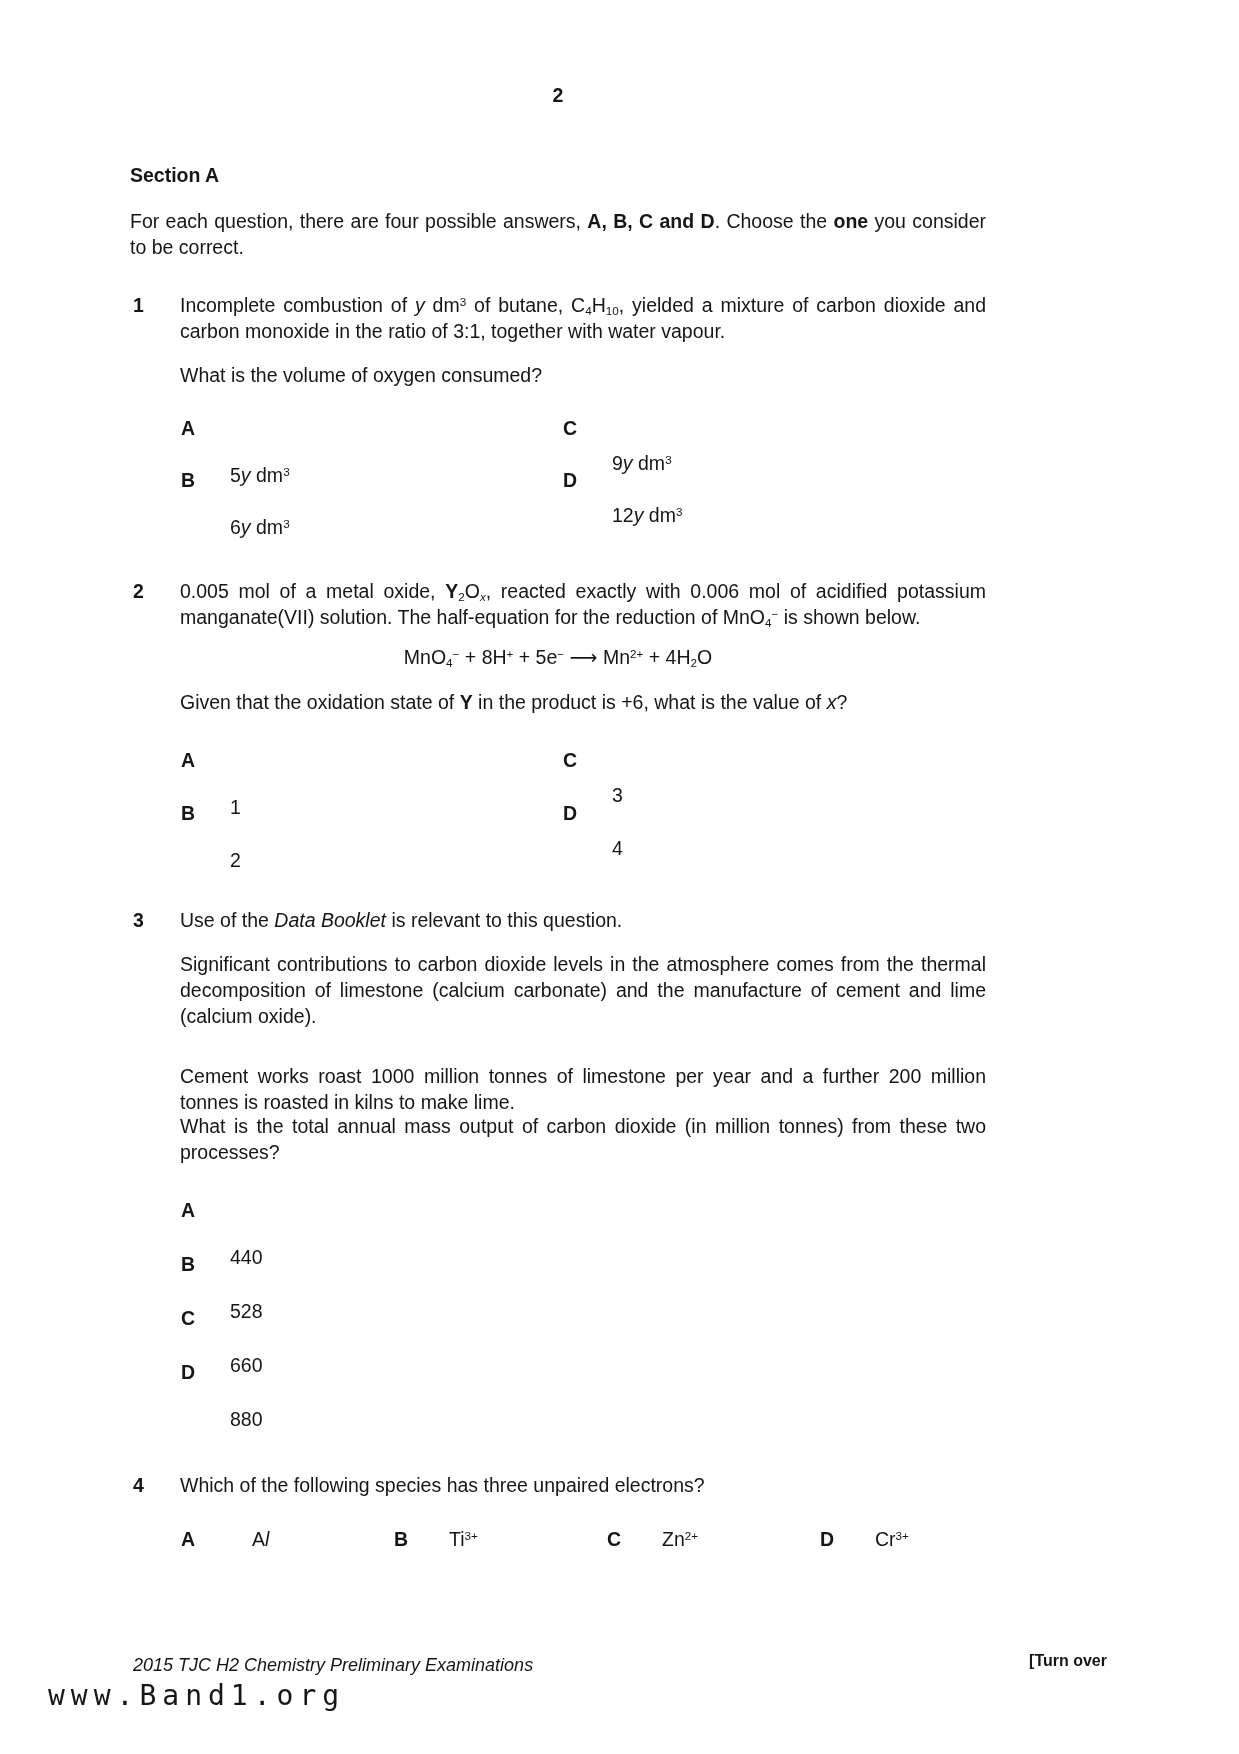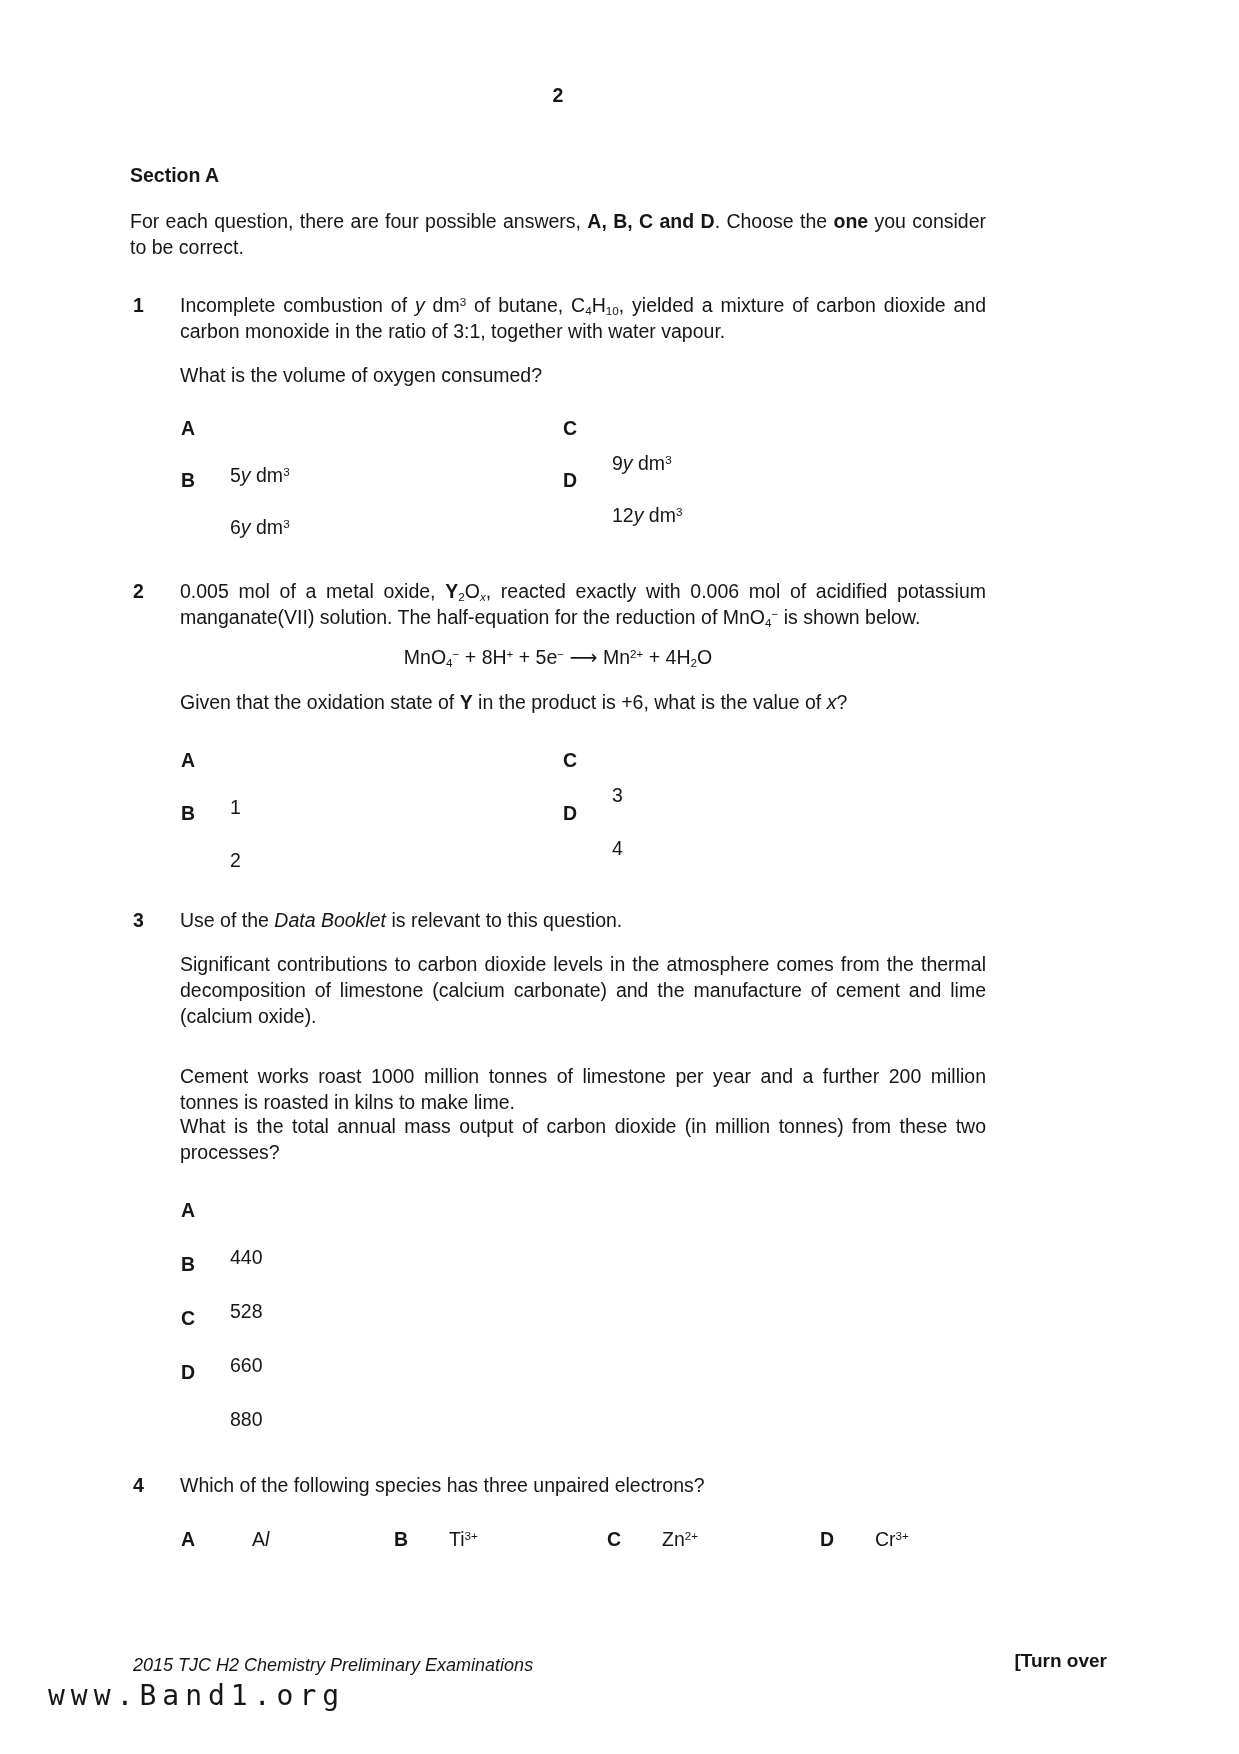--- a/index.html
+++ b/index.html
@@ -60,21 +60,21 @@
 
   #q4{top:1472px;}
   #q4 .text{top:0;}
   #q4 .r1{top:54px;}
   .k1{left:51px;}  .v1{left:122px;}
   .k2{left:264px;} .v2{left:319px;}
   .k3{left:477px;} .v3{left:532px;}
   .k4{left:690px;} .v4{left:745px;}
 
   #footer-title{left:133px;top:1652px;font-style:italic;font-size:18px;}
-  #turn-over{right:132px;top:1648px;font-weight:700;font-size:19px;}
+  #turn-over{right:132px;top:1648px;font-weight:700;font-size:16px;}
   #watermark{left:48px;top:1680px;font-family:"DejaVu Sans Mono","Liberation Mono",monospace;font-size:28px;letter-spacing:6px;line-height:32px;text-align:center;}
 </style>
 </head>
 <body>
 
 <div id="page-num" class="blk">2</div>
 <div id="section-title" class="blk">Section A</div>
 <div id="instructions" class="blk">For each question, there are four possible answers, <b>A, B, C and D</b>. Choose the <b>one</b> you consider to be correct.</div>
 
 <div id="q1" class="q">

